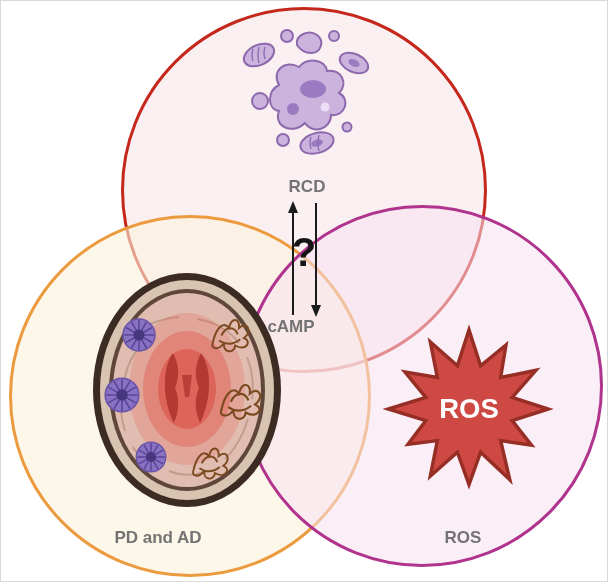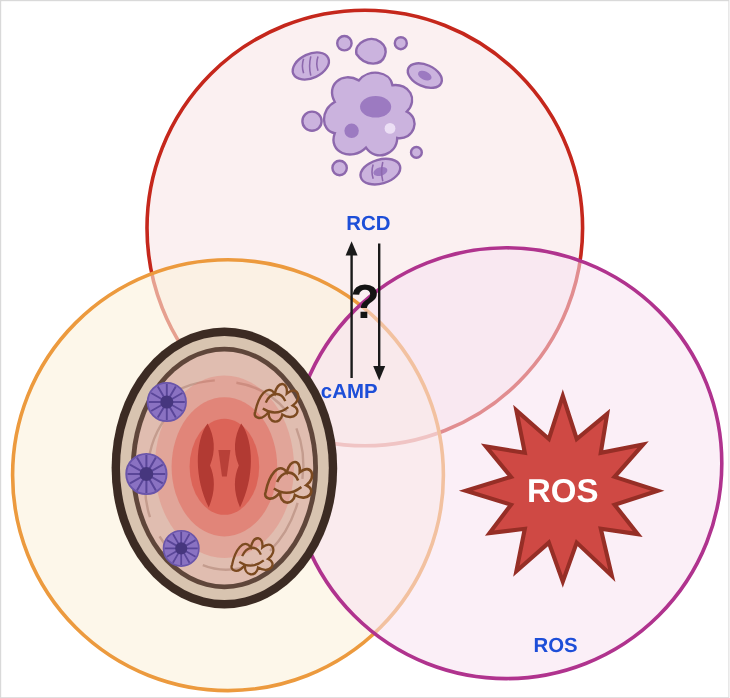--- a/index.html
+++ b/index.html
@@ -7,21 +7,21 @@
   .canvas {
     position:relative; width:608px; height:582px;
     background:#ffffff; overflow:hidden; border:1px solid #d9d9d9;
   }
   .circle { position:absolute; border-radius:50%; }
   .circle-rcd  { left:120px; top:6px;   width:366px; height:366px; border:3px solid #c5271c; background:rgba(247,228,230,0.55); }
   .circle-pdad { left:8px;   top:214px; width:362px; height:362px; border:3px solid #ec9a3e; background:rgba(252,242,220,0.60); }
   .circle-ros  { left:240px; top:204px; width:362px; height:362px; border:3px solid #b0338e; background:rgba(247,226,240,0.55); }
 
   .label {
-    position:absolute; font-weight:bold; font-size:17px; color:#1d4ed8;
+    position:absolute; font-weight:bold; font-size:17px; color:#737373;
     transform:translateX(-50%); white-space:nowrap; z-index:6;
   }
   .rcd-label  { left:306px; top:176px; }
   .camp-label { left:290px; top:316px; }
   .pdad-label { left:157px; top:527px; }
   .ros-label  { left:462px; top:527px; }
 
   .qmark {
     position:absolute; left:303px; top:231px; transform:translateX(-50%);
     font-weight:bold; font-size:40px; line-height:1; color:#141414; z-index:7;
@@ -123,20 +123,21 @@
       <path d="M93,104 L103,104 L100,126 L96,126 Z" opacity="0.85"></path>
     </g>
     <use href="#flower" transform="translate(50,64)"></use>
     <use href="#flower" transform="translate(33,124) scale(1.05)"></use>
     <use href="#flower" transform="translate(62,186) scale(0.92)"></use>
     <use href="#tangle" transform="translate(140,62) scale(1.25)"></use>
     <use href="#tangle" transform="translate(150,128) scale(1.35)"></use>
     <use href="#tangle" transform="translate(120,190) scale(1.2)"></use>
   </svg>
 
+  <div class="label pdad-label">PD and AD</div>
 
   <svg class="burst" width="180" height="172" viewBox="-100 -100 200 200">
     <polygon points="92,0 50.2,13.5 72.7,42 36.8,36.8 47.5,82.3 13.5,50.2 0,88 -13.5,50.2 -45,77.9 -36.8,36.8 -71,41 -50.2,13.5 -94,0 -50.2,-13.5 -74.5,-43 -36.8,-36.8 -45,-77.9 -13.5,-50.2 0,-92 13.5,-50.2 43,-74.5 36.8,-36.8 77.9,-45 50.2,-13.5" fill="#cf4944" stroke="#962e26" stroke-width="4"></polygon>
     <text x="0" y="11" text-anchor="middle" font-size="32" font-weight="bold" fill="#ffffff">ROS</text>
   </svg>
 
   <div class="label ros-label">ROS</div>
 
 </div>
 

